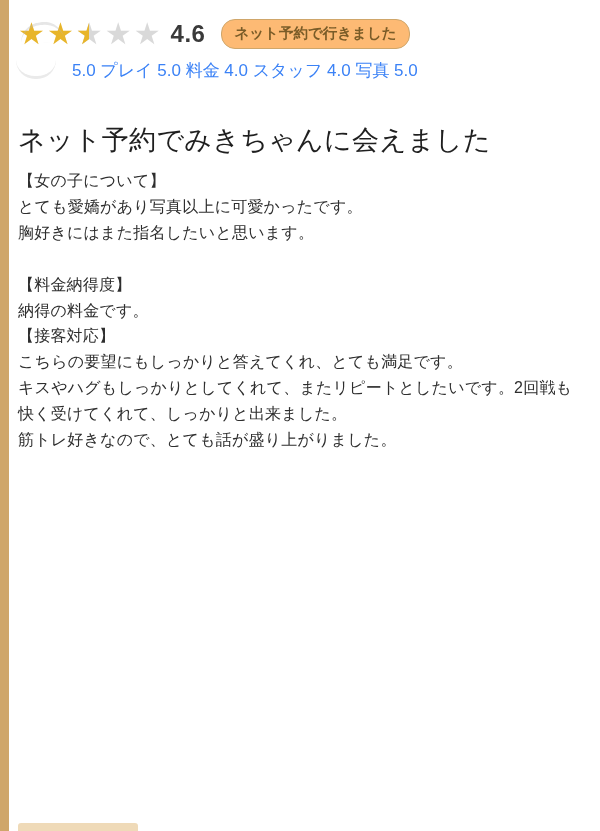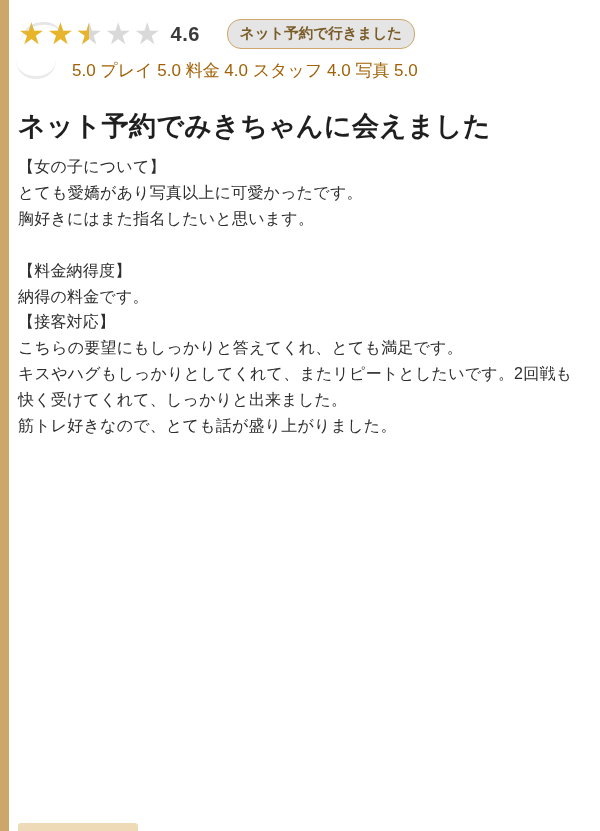--- a/index.html
+++ b/index.html
@@ -64,55 +64,55 @@
   .star-half .fill {
     position: absolute;
     left: 0;
     top: 0;
     width: 50%;
     overflow: hidden;
     color: #e8b52a;
   }
 
   .rating-num {
-    font-size: 20px;
+    font-size: 24px;
     font-weight: bold;
     color: #3a3a3a;
-    margin-right: 27px;
+    margin-right: 16px;
     letter-spacing: 0.5px;
   }
 
   .badge {
     border: 1px solid #cfa66a;
     color: #7a5c28;
     border-radius: 14px;
     font-size: 14.5px;
     font-weight: bold;
     padding: 4px 12px 5px 12px;
     white-space: nowrap;
-    background: #e5e5e5;
+    background: #fdba74;
   }
 
   
   .subscore-row {
     display: flex;
     align-items: center;
     gap: 7px;
     font-size: 17px;
-    color: #a16207;
+    color: #3b82f6;
     height: 32px;
     padding-left: 54px;
   }
 
   
   .title {
     font-size: 27px;
-    font-weight: bold;
+    font-weight: normal;
     color: #1f1f1f;
-    margin-top: 22px;
+    margin-top: 36px;
     margin-bottom: 10px;
     letter-spacing: 0.3px;
   }
 
   
   .body-text {
     font-size: 16px;
     line-height: 1.62;
     color: #2e2e2e;
     white-space: pre-wrap;

